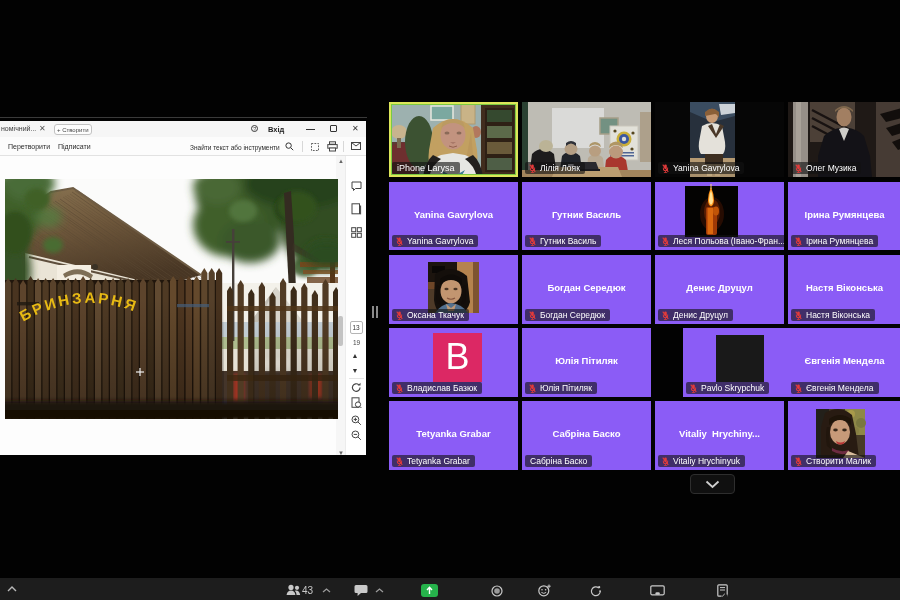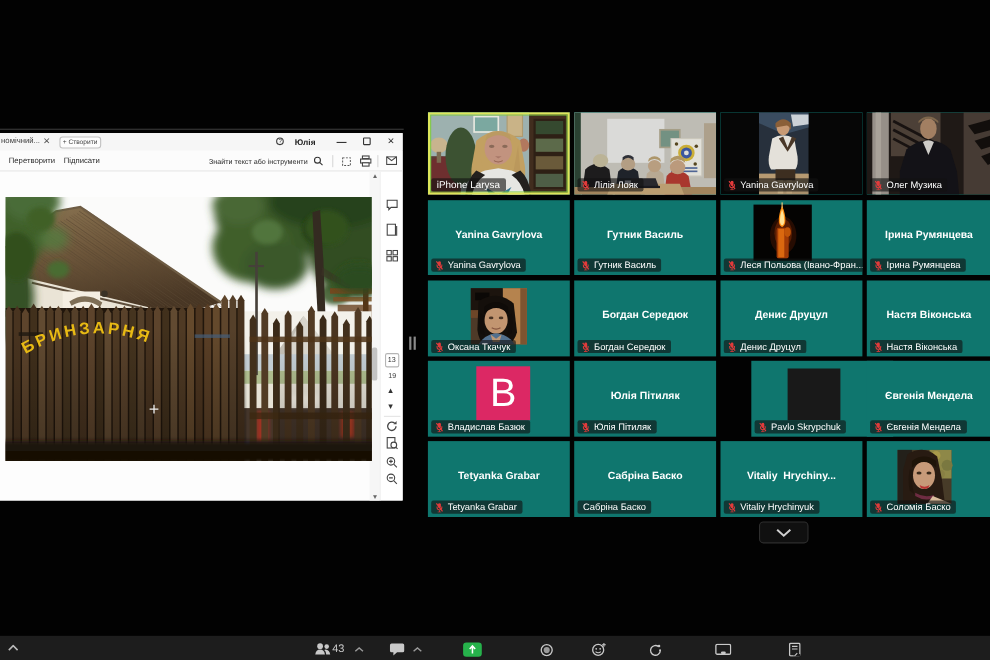--- a/index.html
+++ b/index.html
@@ -1,41 +1,41 @@
 <!DOCTYPE html>
 <html><head><meta charset="utf-8">
 <style>
 *{margin:0;padding:0;box-sizing:border-box;}
 html,body{width:900px;height:600px;overflow:hidden;background:#020202;
  font-family:"Liberation Sans",sans-serif;}
 #stage{position:absolute;top:0;left:0;width:900px;height:600px;overflow:hidden;}
 .abs{position:absolute;}
 
-.tile{position:absolute;background:#0f766e;overflow:hidden;}
+.tile{position:absolute;background:#8b5cf6;overflow:hidden;}
 .nm{position:absolute;left:0;right:0;top:47%;transform:translateY(-50%);
  text-align:center;color:#fff;font-weight:bold;font-size:9.5px;}
 .lbl{position:absolute;left:3px;bottom:3px;display:flex;align-items:center;
  background:rgba(18,18,18,.62);border-radius:2px;padding:1px 5px 1px 3px;
  color:#fff;font-size:8.5px;white-space:nowrap;line-height:10px;}
 .lbl svg{margin-right:4px;}
 
 .wtxt{position:absolute;color:#2b2b2b;font-size:7px;white-space:nowrap;}
 </style></head><body>
 <div id="stage">
 
 <div class="abs" style="left:0;top:117px;width:367px;height:1px;background:#3a3a3a;"></div>
 <div class="abs" style="left:0;top:121px;width:366px;height:334px;background:#fff;">
 <div class="abs" style="left:0;top:0;width:366px;height:16px;background:#f6f6f6;">
 <div class="wtxt" style="left:1px;top:4px;color:#3c3c3c;">номічний...</div>
 <div class="wtxt" style="left:39px;top:3px;font-size:8px;color:#555;">✕</div>
 <div class="abs" style="left:54px;top:3px;width:38px;height:11px;border:1px solid #c2c2c2;border-radius:3px;background:#fdfdfd;"></div>
 <div class="wtxt" style="left:57px;top:5.5px;font-size:6px;color:#444;">+ Створити</div>
 <div class="abs" style="left:251px;top:3.5px;width:7px;height:7px;border:1px solid #3a3a3a;border-radius:50%;"></div>
 <div class="wtxt" style="left:253.2px;top:5px;font-size:5.5px;color:#3a3a3a;">?</div>
-<div class="wtxt" style="left:268px;top:3.5px;font-size:7.5px;font-weight:bold;color:#222;">Юлія</div>
+<div class="wtxt" style="left:268px;top:3.5px;font-size:7.5px;font-weight:bold;color:#222;">Вхід</div>
 <div class="abs" style="left:306px;top:8px;width:9px;height:1.4px;background:#333;"></div>
 <div class="abs" style="left:330px;top:4px;width:6.5px;height:6.5px;border:1px solid #333;border-radius:1px;"></div>
 <div class="wtxt" style="left:352px;top:3px;font-size:8px;color:#333;">✕</div>
 </div>
 <div class="abs" style="left:0;top:16px;width:366px;height:19px;background:#fcfcfc;border-bottom:1px solid #e2e2e2;">
 <div class="wtxt" style="left:8px;top:6px;">Перетворити</div>
 <div class="wtxt" style="left:58px;top:6px;">Підписати</div>
 <div class="wtxt" style="left:190px;top:6.5px;font-size:6.5px;">Знайти текст або інструменти</div>
 <svg class="abs" style="left:285px;top:5px;" width="9" height="9" viewBox="0 0 9 9">
           <circle cx="3.6" cy="3.6" r="2.7" fill="none" stroke="#333" stroke-width="1"></circle>
@@ -682,21 +682,21 @@
 </svg><div class="lbl" style="font-size:8.5px;padding-left:4px;">
         <svg width="7" height="9" viewBox="0 0 8 11">
           <g fill="#e23b3b">
             <rect x="2.4" y="0.5" width="3.2" height="5.6" rx="1.6"></rect>
             <path d="M0.8 4.2 v1.2 a3.2 3.2 0 0 0 6.4 0 V4.2 h-1.1 v1.2 a2.1 2.1 0 0 1 -4.2 0 V4.2 z"></path>
             <rect x="3.5" y="8.6" width="1" height="1.6"></rect>
             <rect x="2" y="10" width="4" height="0.9"></rect>
           </g>
           <line x1="0.6" y1="0.8" x2="7.4" y2="9.6" stroke="#e23b3b" stroke-width="1.3"></line>
         </svg>
-        <span>Соломія Баско</span>
+        <span>Створити Малик</span>
       </div></div>
 <div class="abs" style="left:690px;top:474px;width:45px;height:20px;background:#101010;border:1px solid #2e2e2e;border-radius:4px;"></div>
 <svg class="abs" style="left:705px;top:480px;" width="15" height="9" viewBox="0 0 15 9">
       <path d="M1.5 1.5 L7.5 7 L13.5 1.5" fill="none" stroke="#cfcfcf" stroke-width="1.8"></path>
     </svg>
 <div class="abs" style="left:0;top:578px;width:900px;height:22px;background:#1d1d1d;"></div>
 <svg class="abs" style="left:7px;top:586px;" width="10" height="6" viewBox="0 0 10 6">
       <path d="M1 5 L5 1 L9 5" fill="none" stroke="#b9b9b9" stroke-width="1.4"></path>
     </svg>
 <svg class="abs" style="left:286px;top:584px;" width="15" height="12" viewBox="0 0 15 12">

